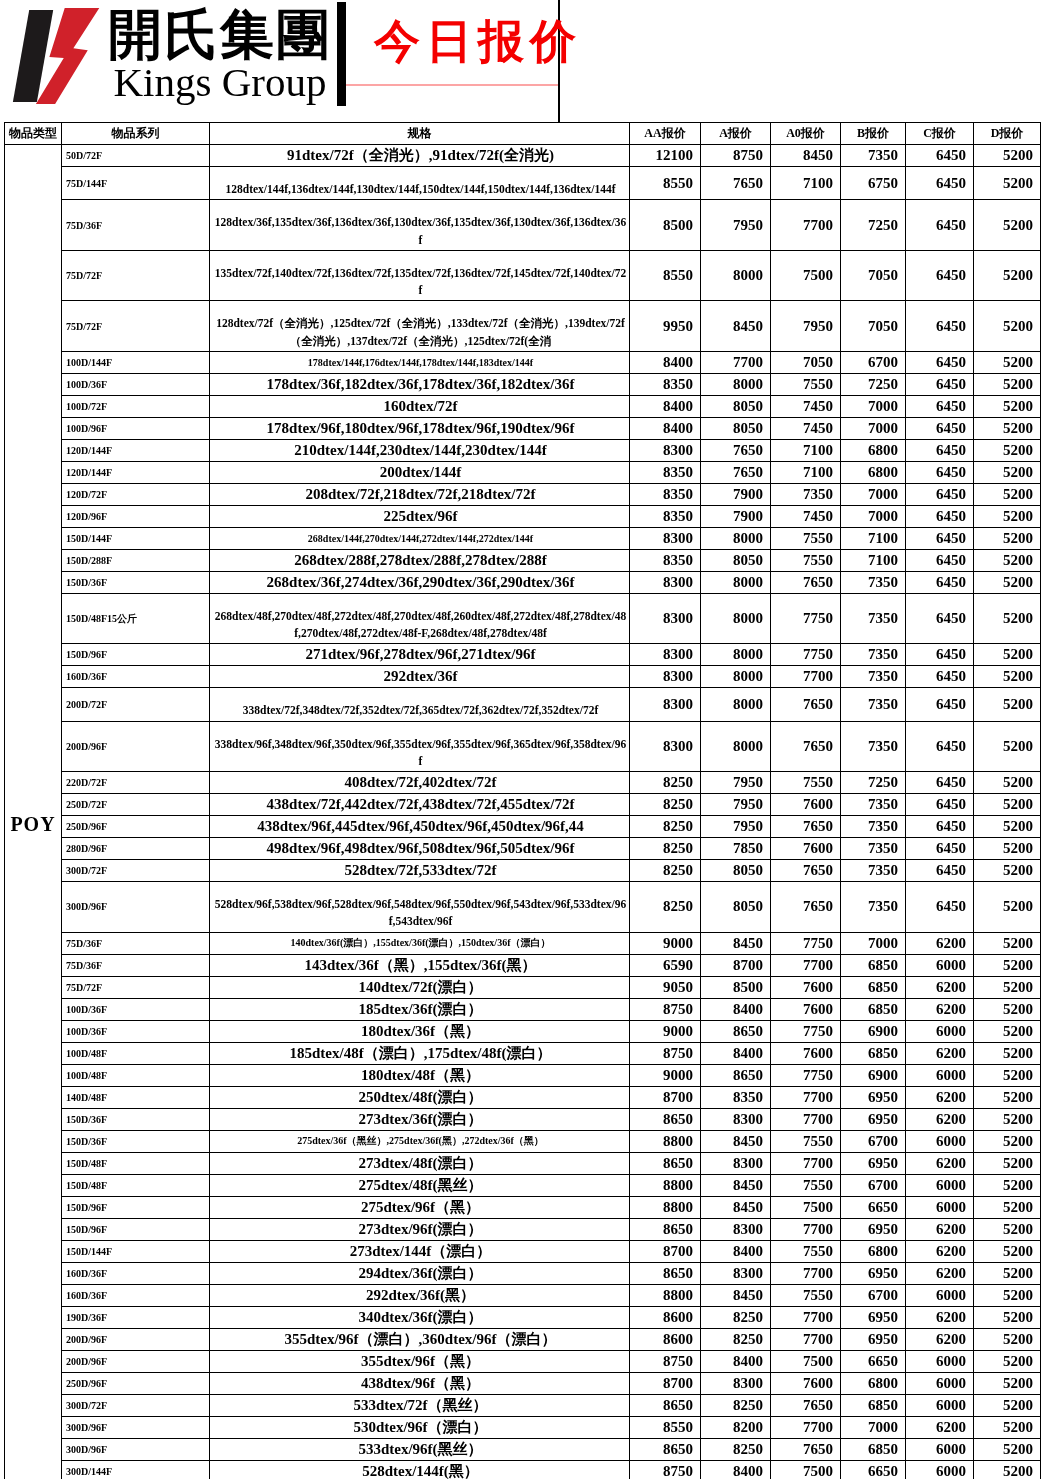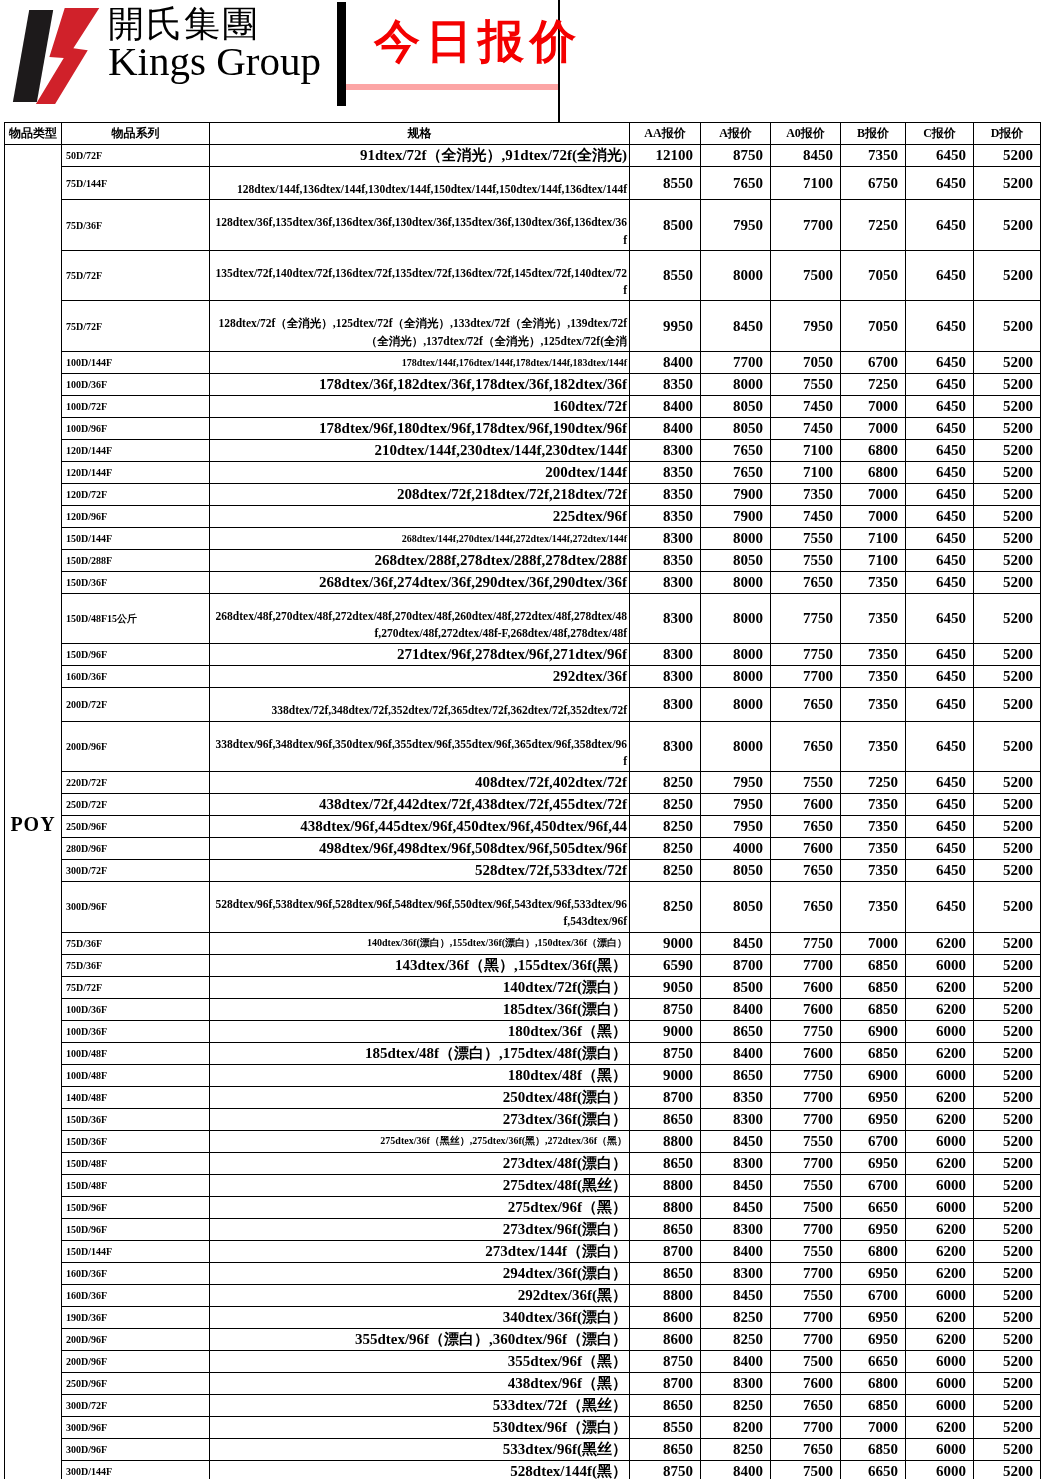--- a/index.html
+++ b/index.html
@@ -3,41 +3,41 @@
 <meta charset="utf-8">
 <style>
   html,body{margin:0;padding:0;background:#fff;}
   body{width:1041px;font-family:"Liberation Sans","DejaVu Sans",sans-serif;color:#000;}
 
   
   .topbar{display:flex;align-items:stretch;height:122px;overflow:hidden;}
   .logo-block{width:337px;display:flex;align-items:flex-start;padding-top:4px;}
   .logo-mark{width:96px;height:104px;margin-left:10px;flex:0 0 auto;}
   .logo-text{display:flex;flex-direction:column;justify-content:flex-start;margin-left:2px;}
-  .company-cn{font-family:"Liberation Serif","DejaVu Serif",serif;font-weight:normal;
-              font-size:36px;line-height:1.15;letter-spacing:2px;white-space:nowrap;}
+  .company-cn{font-family:"Liberation Serif","DejaVu Serif",serif;font-weight:bold;
+              font-size:54px;line-height:1.15;letter-spacing:2px;white-space:nowrap;}
   .company-en{font-family:"Liberation Serif","DejaVu Serif",serif;font-weight:normal;
               font-size:41px;line-height:1.0;letter-spacing:0px;white-space:nowrap;margin-top:-4px;text-align:center;}
   .divider-bar{width:9px;background:#000;height:104px;margin-top:2px;flex:0 0 auto;}
   .title-block{width:212px;display:flex;flex-direction:column;flex:0 0 auto;
                border-right:2px solid #000;}
-  .title-cell{height:84px;border-bottom:6px solid #fca5a5;display:flex;align-items:center;
+  .title-cell{height:84px;border-bottom:2px solid #fca5a5;display:flex;align-items:center;
               padding-left:28px;font-size:46px;font-weight:bold;letter-spacing:6px;white-space:nowrap;}
   .date-cell{height:36px;display:flex;align-items:center;padding-left:10px;
              font-family:"Liberation Serif","DejaVu Serif",serif;font-size:30px;white-space:nowrap;}
   .topbar-spacer{flex:1;}
 
   
   table.quote{border-collapse:collapse;table-layout:fixed;width:1036px;margin-left:4px;font-family:Liberation Serif, serif;}
   .quote th,.quote td{border:1px solid #000;overflow:hidden;vertical-align:middle;}
   .quote th{font-size:12px;font-weight:bold;height:15px;padding:0;text-align:center;white-space:nowrap;}
   .quote tr{height:22px;}
   td.cat{text-align:center;font-weight:bold;font-size:20px;letter-spacing:1px;}
   td.series{font-weight:bold;font-size:10px;padding:0 0 0 4px;white-space:nowrap;text-align:left;}
-  td.spec{padding:0 2px 0 4px;font-weight:bold;text-align:right;margin-left:14px;}
+  td.spec{padding:0 2px 0 4px;font-weight:bold;text-align:center;margin-left:14px;}
   .spec.big{font-size:15px;white-space:nowrap;}
   .spec.med{font-size:10px;white-space:nowrap;}
   .spec.small{font-size:11.5px;line-height:1.5;word-break:break-all;padding-top:14px;padding-bottom:1px;}
   td.price{text-align:right;font-weight:bold;font-size:15px;padding:0 7px 0 0;white-space:nowrap;}
 </style>
 </head>
 <body>
 
 <div class="topbar">
   <div class="logo-block">
@@ -321,21 +321,21 @@
         <td class="price">7950</td>
         <td class="price">7650</td>
         <td class="price">7350</td>
         <td class="price">6450</td>
         <td class="price">5200</td>
       </tr>
       <tr>
         <td class="series">280D/96F</td>
         <td class="spec big">498dtex/96f,498dtex/96f,508dtex/96f,505dtex/96f</td>
         <td class="price">8250</td>
-        <td class="price">4000</td>
+        <td class="price">7850</td>
         <td class="price">7600</td>
         <td class="price">7350</td>
         <td class="price">6450</td>
         <td class="price">5200</td>
       </tr>
       <tr>
         <td class="series">300D/72F</td>
         <td class="spec big">528dtex/72f,533dtex/72f</td>
         <td class="price">8250</td>
         <td class="price">8050</td>

